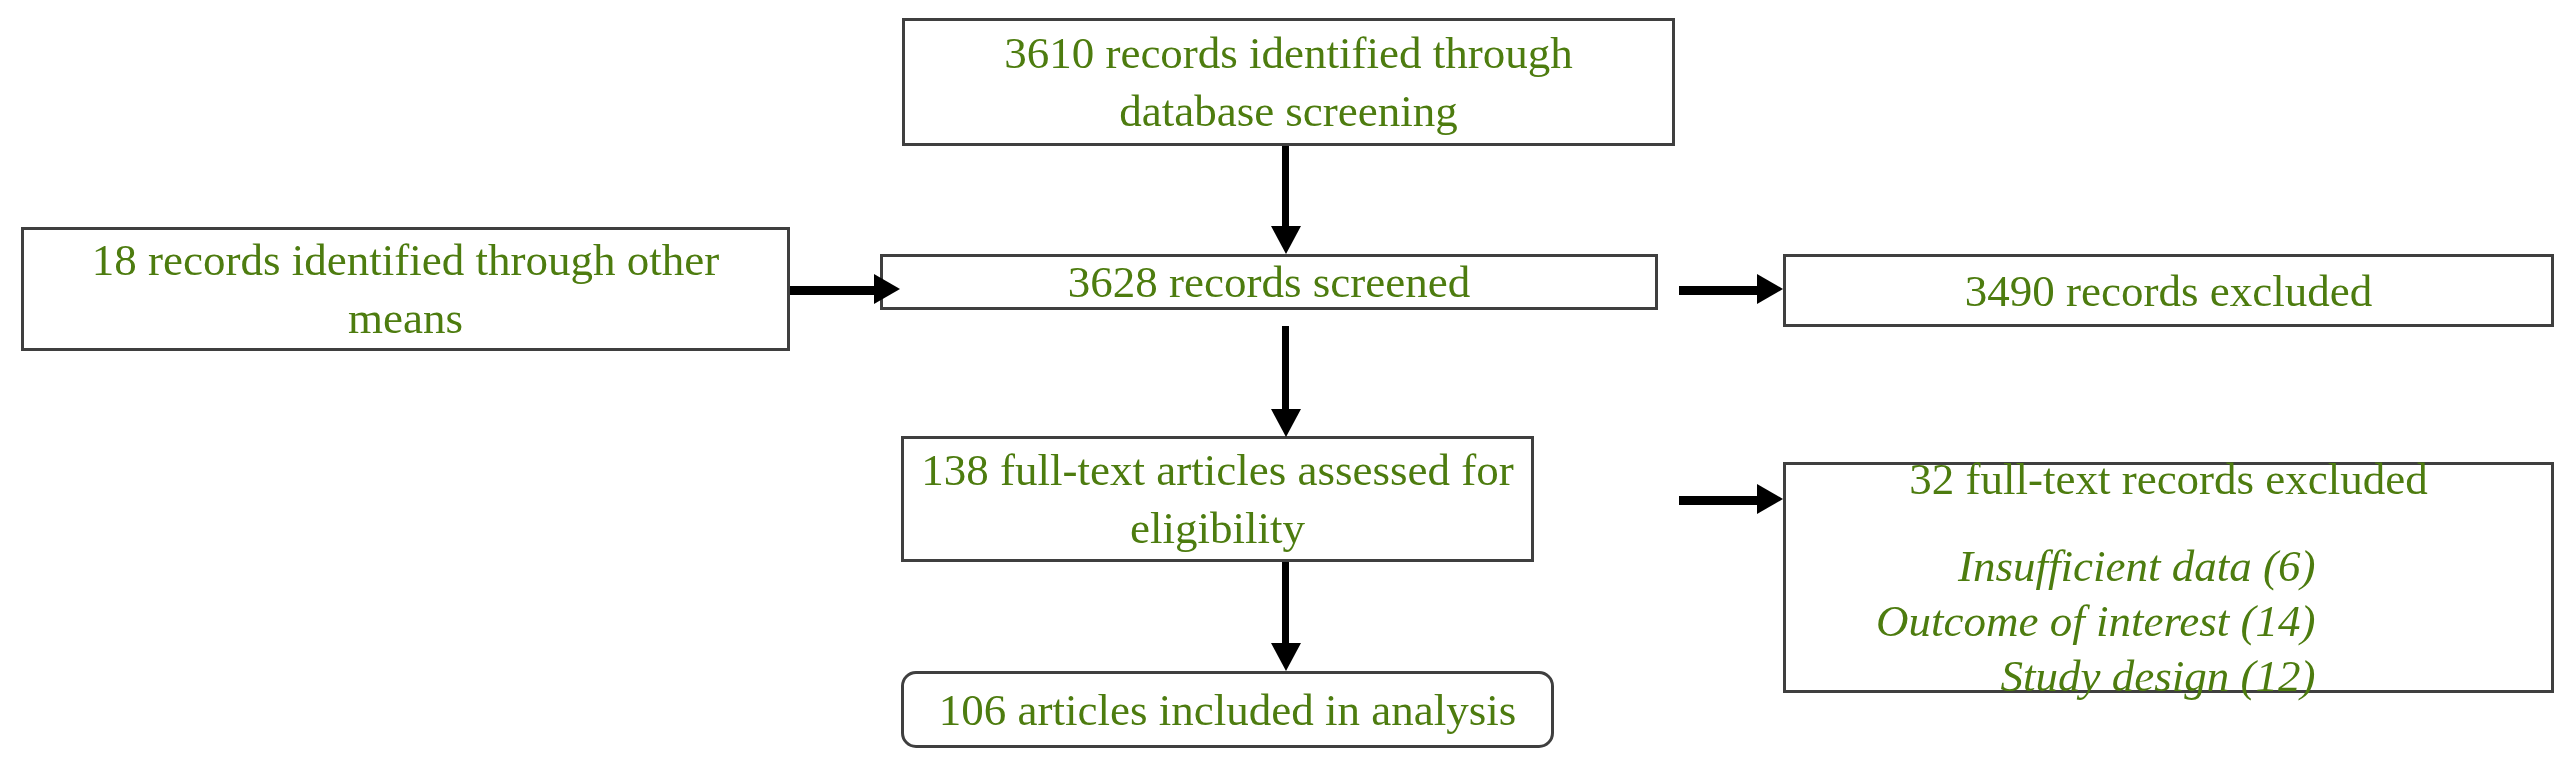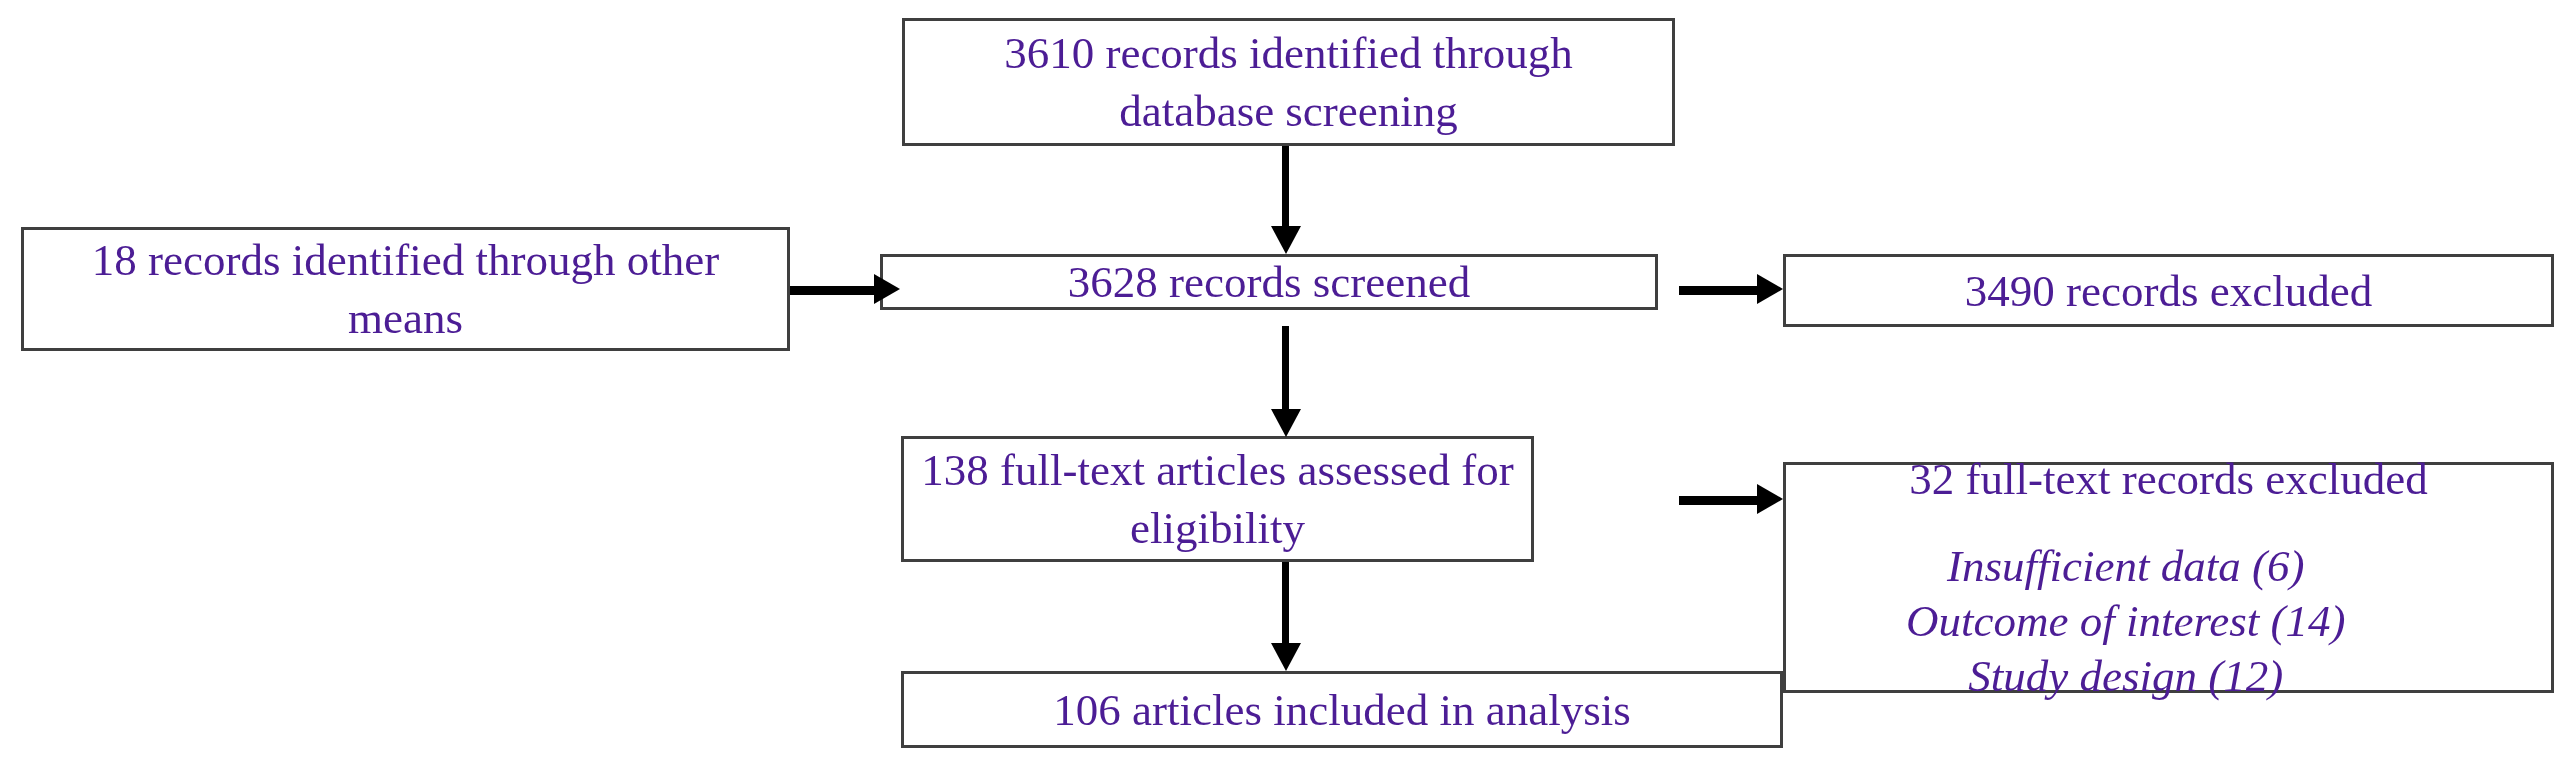--- a/index.html
+++ b/index.html
@@ -6,21 +6,21 @@
     margin: 0;
     padding: 0;
     background: #ffffff;
   }
   #canvas {
     position: relative;
     width: 2576px;
     height: 776px;
     background: #ffffff;
     font-family: "Liberation Serif", serif;
-    color: #4c1d95;
+    color: #4d7c0f;
     overflow: hidden;
   }
   .box {
     position: absolute;
     box-sizing: border-box;
     background: #ffffff;
     border: 3.1px solid #3f3f3f;
     display: flex;
     flex-direction: column;
     align-items: center;
@@ -31,26 +31,26 @@
   }
   .box .line { width: 100%; }
   
   #box-identified-db   { left: 902px; top: 17.7px;  width: 773px; height: 128px; }
   #box-identified-other{ left: 21px;   top: 227px; width: 769px; height: 124px; }
   #box-screened        { left: 880px; top: 254px; width: 778px; height: 56px;  }
   #box-excluded        { left: 1783px; top: 254px; width: 771px; height: 73px;  }
   #box-fulltext        { left: 901px; top: 436px; width: 633px; height: 126px; }
   #box-ft-excluded     { left: 1783px; top: 462px; width: 771px; height: 231px;
                          justify-content: center; line-height: 55px; gap: 32px; }
-  #box-included        { left: 901px; top: 671px; width: 882px; height: 77px; }
+  #box-included        { left: 901px; top: 671px; width: 653px; height: 77px; border-radius: 15px; }
 
   #box-ft-excluded .reasons {
     align-self: flex-start;
-    margin-left: 120px;
-    text-align: center;
+    margin-left: 90px;
+    text-align: right;
     font-style: italic;
   }
 
   
   .shaft-v { position: absolute; width: 7px;  background: #000000; }
   .shaft-h { position: absolute; height: 8.5px; background: #000000; }
   .head-down {
     position: absolute; width: 0; height: 0;
     border-left: 15.4px solid transparent;
     border-right: 15.4px solid transparent;

